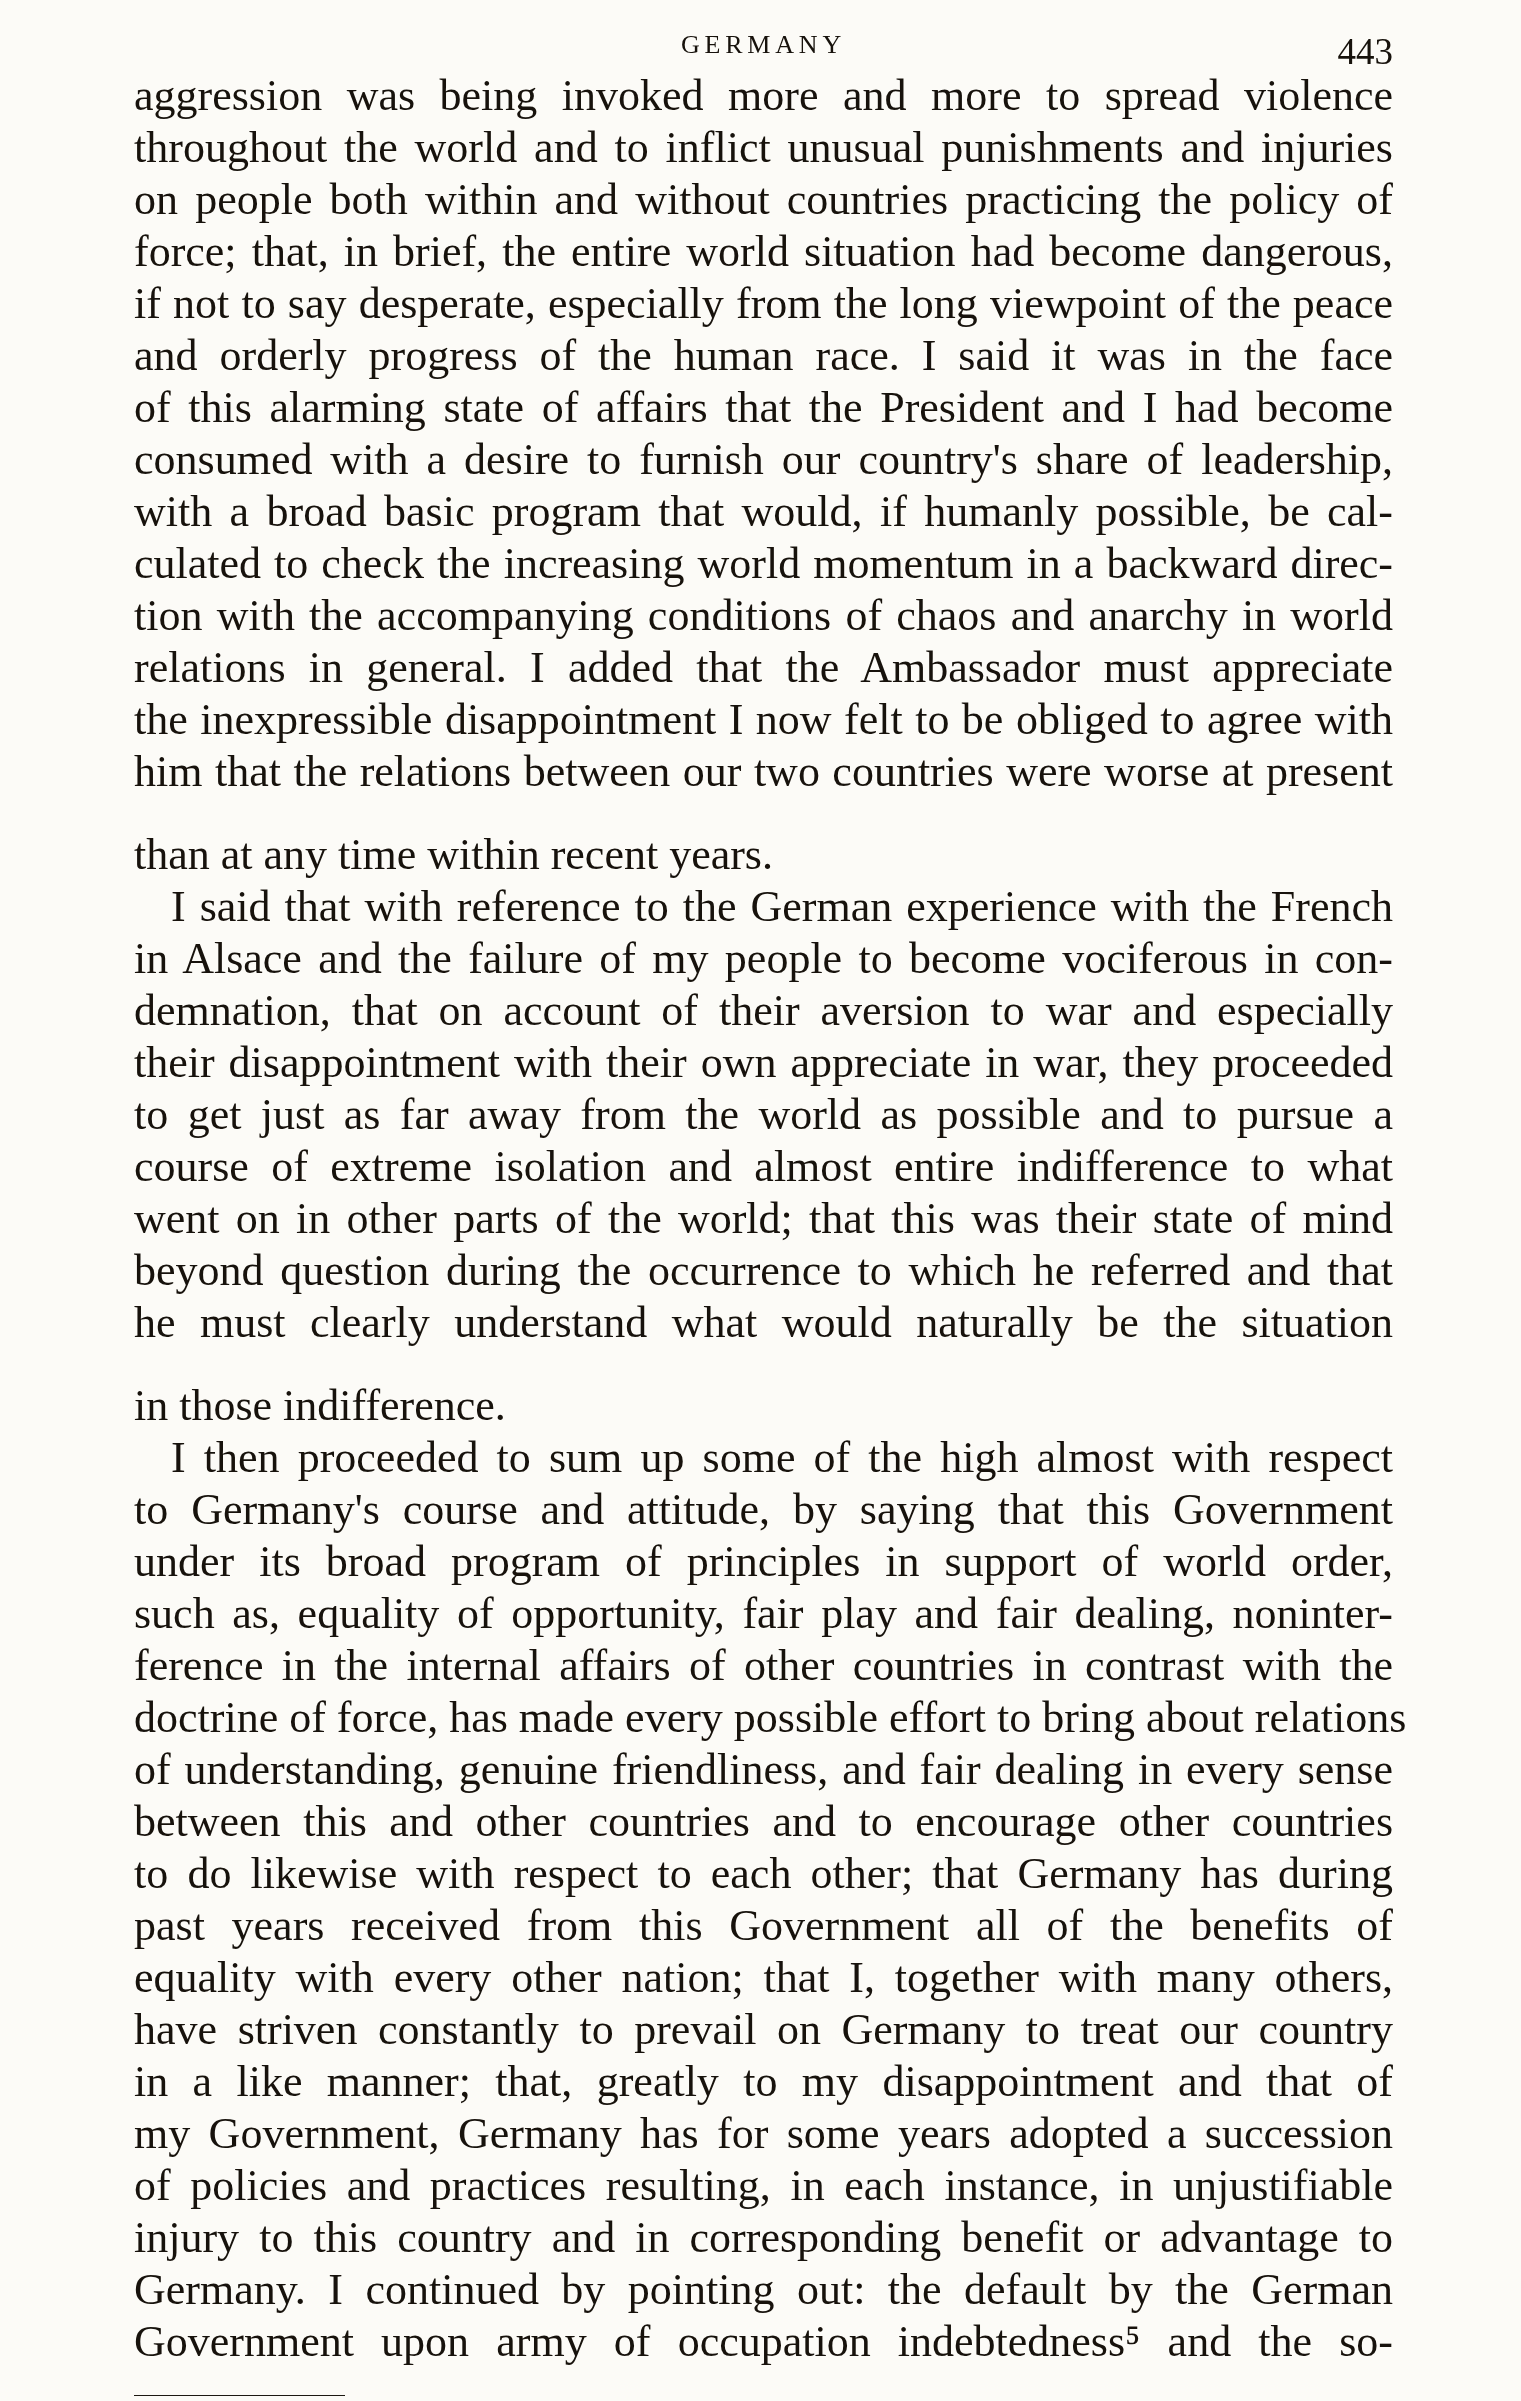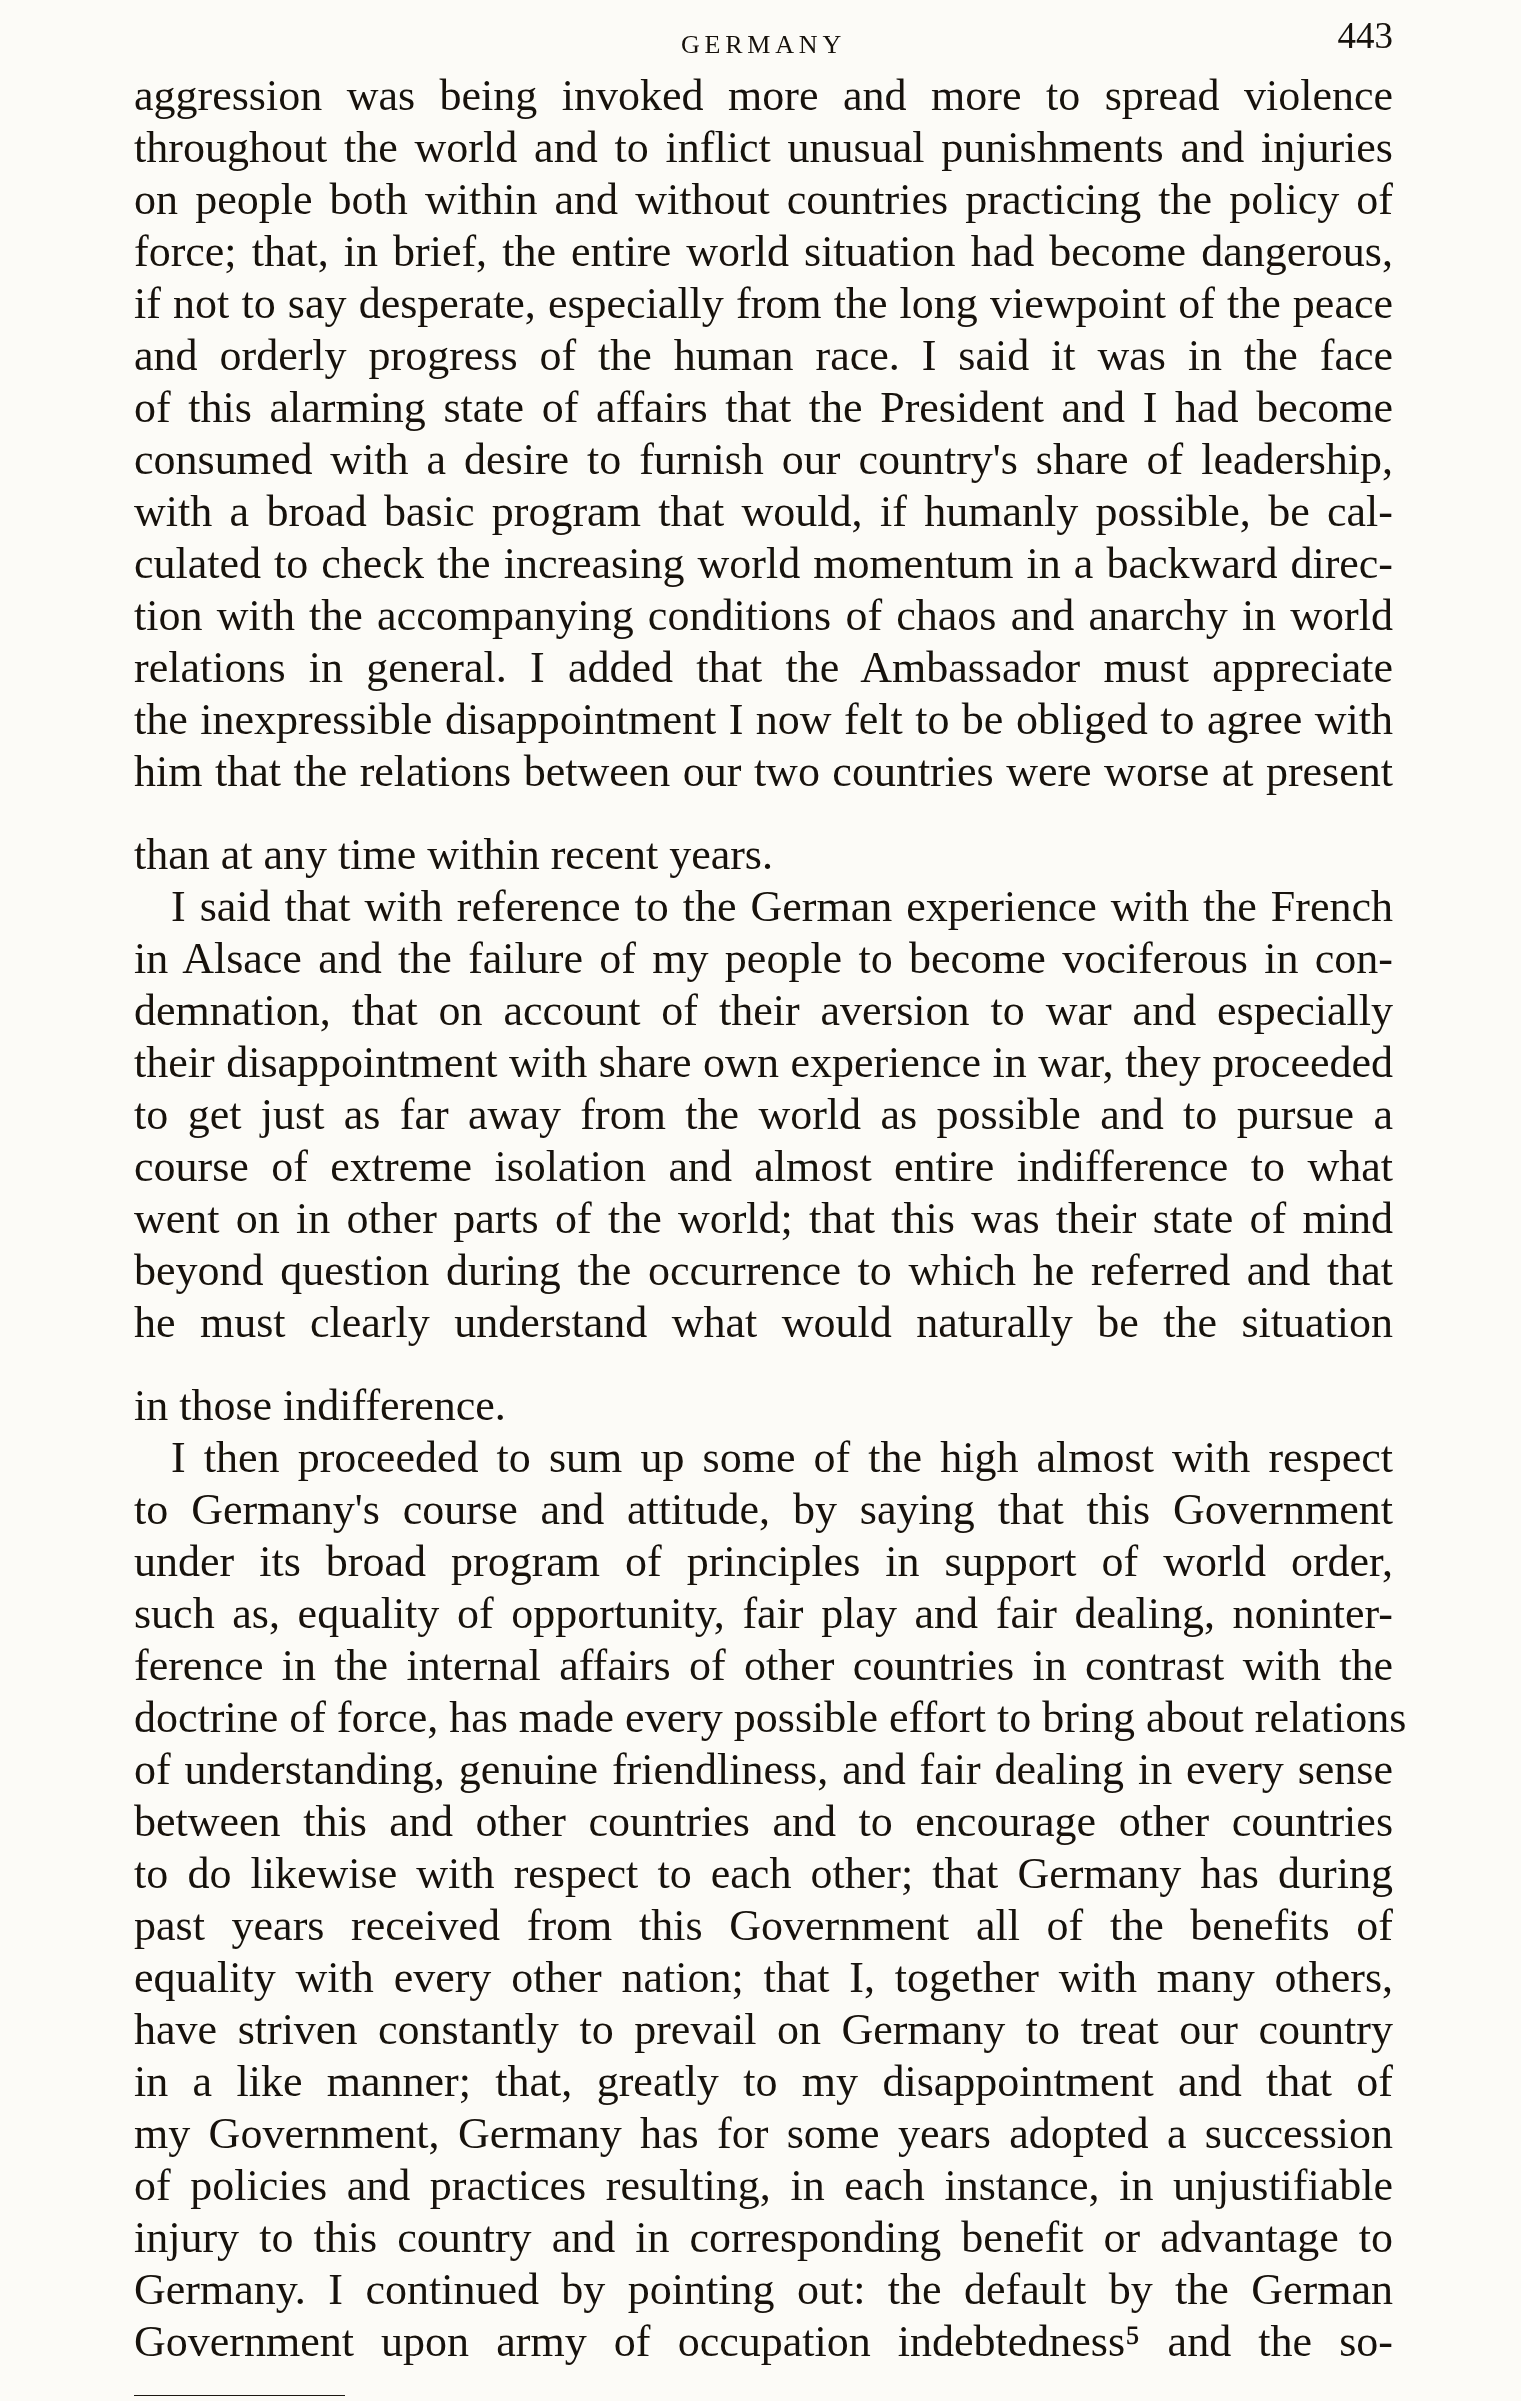--- a/index.html
+++ b/index.html
@@ -29,21 +29,21 @@
     right: 0;
     top: 30px;
     text-align: center;
     font-size: 26px;
     letter-spacing: 4.8px;
     font-weight: normal;
   }
   .header-num {
     position: absolute;
     right: 0;
-    top: 14px;
+    top: 30px;
     font-size: 37px;
     font-weight: normal;
   }
   .body-text {
     margin: 11.5px 129px 0 134px;
     font-size: 44px;
   }
   .line {
     line-height: 52px;
     height: 52px;
@@ -107,21 +107,21 @@
       <div class="line">with a broad basic program that would, if humanly possible, be cal-</div>
       <div class="line">culated to check the increasing world momentum in a backward direc-</div>
       <div class="line">tion with the accompanying conditions of chaos and anarchy in world</div>
       <div class="line">relations in general.  I added that the Ambassador must appreciate</div>
       <div class="line">the inexpressible disappointment I now felt to be obliged to agree with</div>
       <div class="line">him that the relations between our two countries were worse at present</div>
       <div class="line lastline">than at any time within recent years.</div>
       <div class="line indent">I said that with reference to the German experience with the French</div>
       <div class="line">in Alsace and the failure of my people to become vociferous in con-</div>
       <div class="line">demnation, that on account of their aversion to war and especially</div>
-      <div class="line">their disappointment with share own experience in war, they proceeded</div>
+      <div class="line">their disappointment with their own appreciate in war, they proceeded</div>
       <div class="line">to get just as far away from the world as possible and to pursue a</div>
       <div class="line">course of extreme isolation and almost entire indifference to what</div>
       <div class="line">went on in other parts of the world; that this was their state of mind</div>
       <div class="line">beyond question during the occurrence to which he referred and that</div>
       <div class="line">he must clearly understand what would naturally be the situation</div>
       <div class="line lastline">in those indifference.</div>
       <div class="line indent">I then proceeded to sum up some of the high almost with respect</div>
       <div class="line">to Germany's course and attitude, by saying that this Government</div>
       <div class="line">under its broad program of principles in support of world order,</div>
       <div class="line">such as, equality of opportunity, fair play and fair dealing, noninter-</div>

